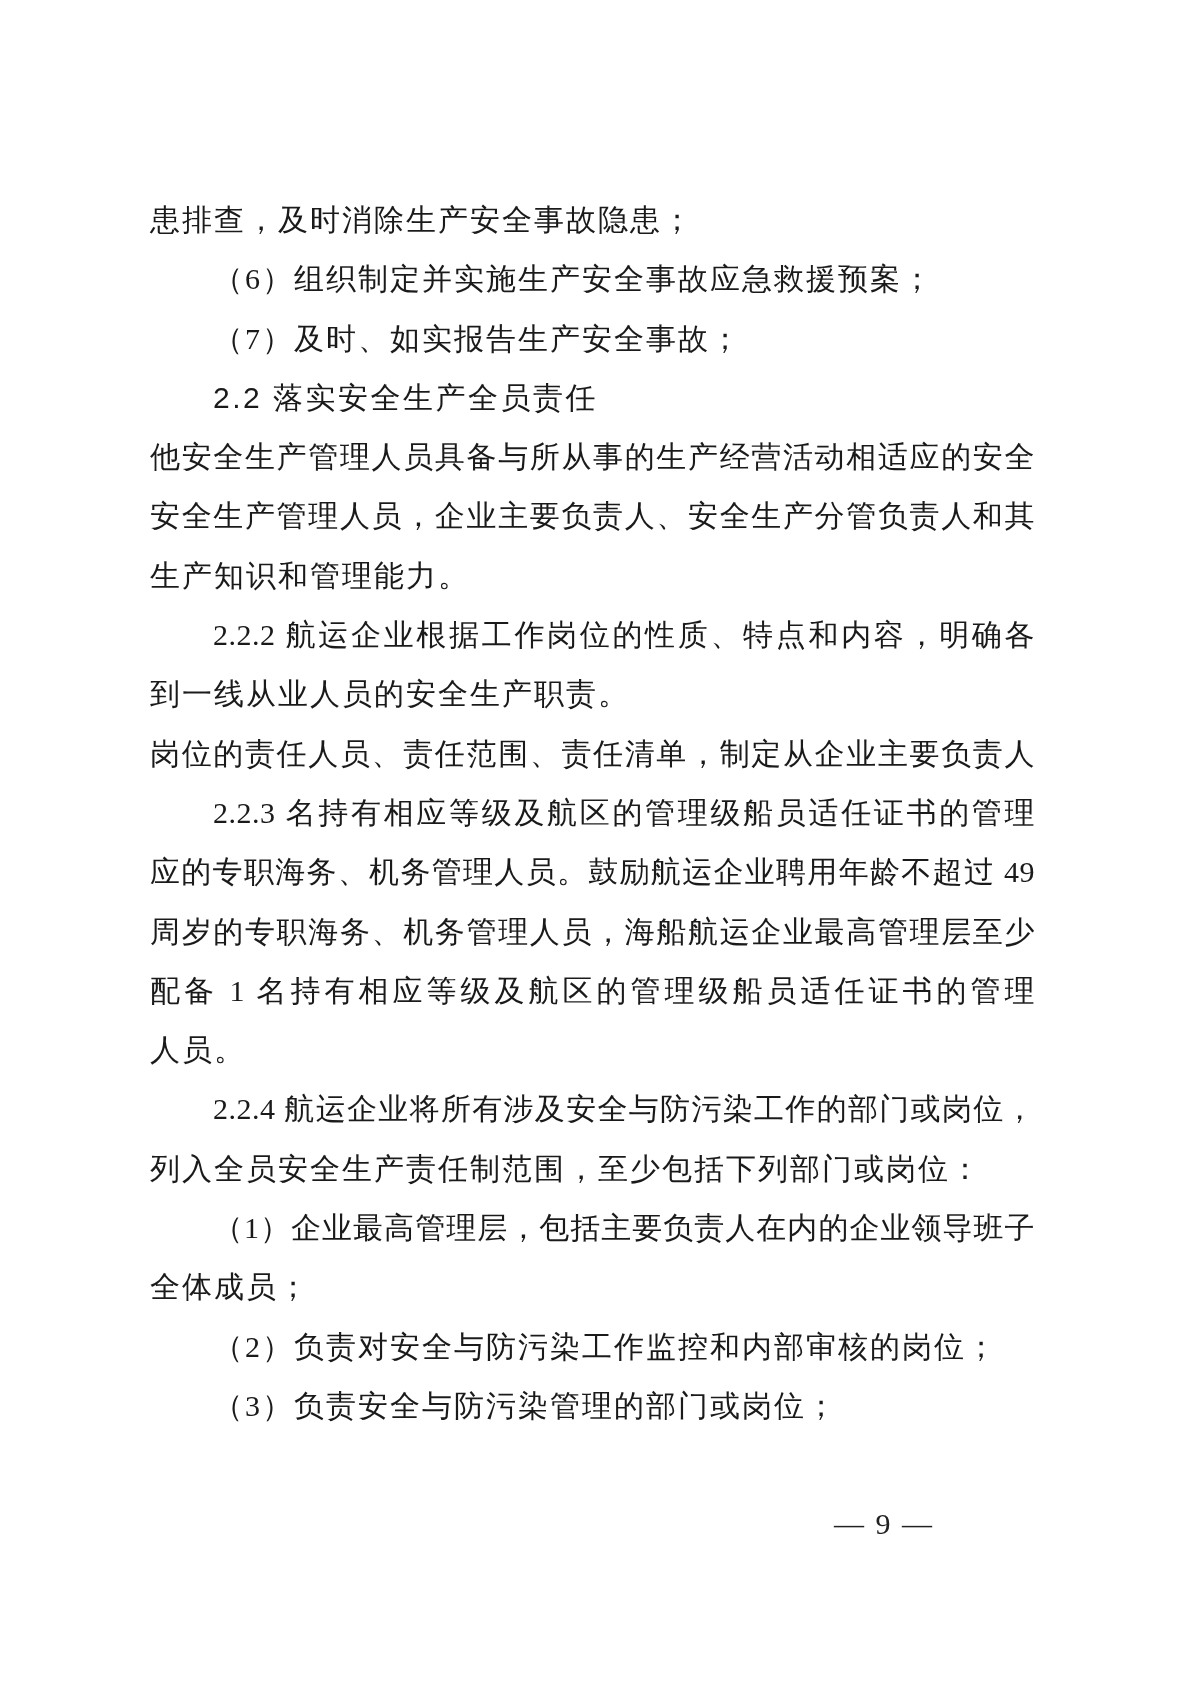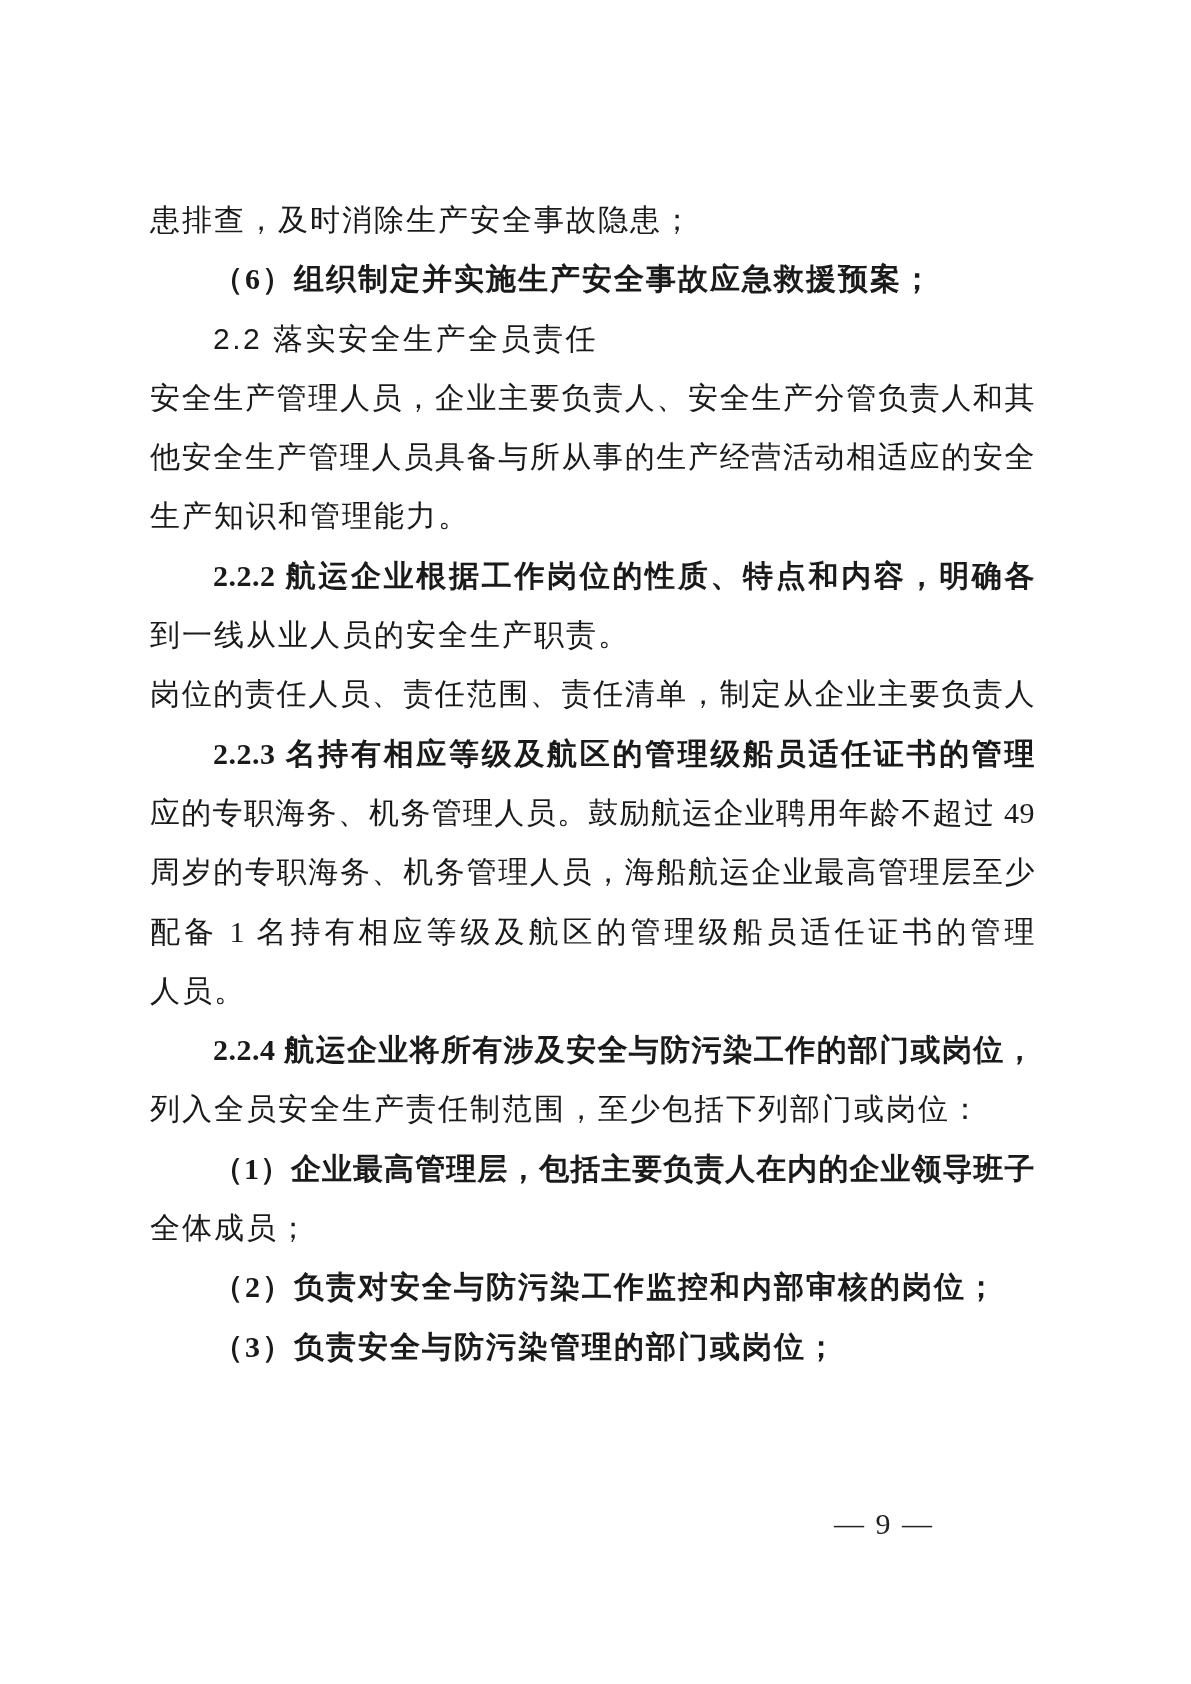--- a/index.html
+++ b/index.html
@@ -30,21 +30,20 @@
     text-align: left;
   }
   .line.fill {
     letter-spacing: 0.5px;
     text-align: justify;
     text-align-last: justify;
     text-justify: inter-character;
   }
   .line.indent {
     text-indent: 63px;
-    font-weight: bold;
   }
   .line.heading {
     font-weight: 400;
     font-family: "Liberation Sans", "DejaVu Sans", sans-serif;
     letter-spacing: 2.5px;
   }
   .footer {
     position: absolute;
     top: 1502px;
     right: 156px;
@@ -54,23 +53,24 @@
     color: #222222;
   }
 </style>
 </head>
 <body>
 
 <div class="page">
   <div class="content">
       <div class="line">患排查，及时消除生产安全事故隐患；</div>
       <div class="line indent">（6）组织制定并实施生产安全事故应急救援预案；</div>
+      <div class="line indent">（7）及时、如实报告生产安全事故；</div>
       <div class="line indent heading">2.2 落实安全生产全员责任</div>
+      <div class="line fill">他安全生产管理人员具备与所从事的生产经营活动相适应的安全</div>
       <div class="line fill">安全生产管理人员，企业主要负责人、安全生产分管负责人和其</div>
-      <div class="line fill">他安全生产管理人员具备与所从事的生产经营活动相适应的安全</div>
       <div class="line">生产知识和管理能力。</div>
       <div class="line indent fill">2.2.2 航运企业根据工作岗位的性质、特点和内容，明确各</div>
       <div class="line">到一线从业人员的安全生产职责。</div>
       <div class="line fill">岗位的责任人员、责任范围、责任清单，制定从企业主要负责人</div>
       <div class="line indent fill">2.2.3 名持有相应等级及航区的管理级船员适任证书的管理</div>
       <div class="line fill">应的专职海务、机务管理人员。鼓励航运企业聘用年龄不超过 49</div>
       <div class="line fill">周岁的专职海务、机务管理人员，海船航运企业最高管理层至少</div>
       <div class="line fill">配备 1 名持有相应等级及航区的管理级船员适任证书的管理</div>
       <div class="line">人员。</div>
       <div class="line indent fill">2.2.4 航运企业将所有涉及安全与防污染工作的部门或岗位，</div>

